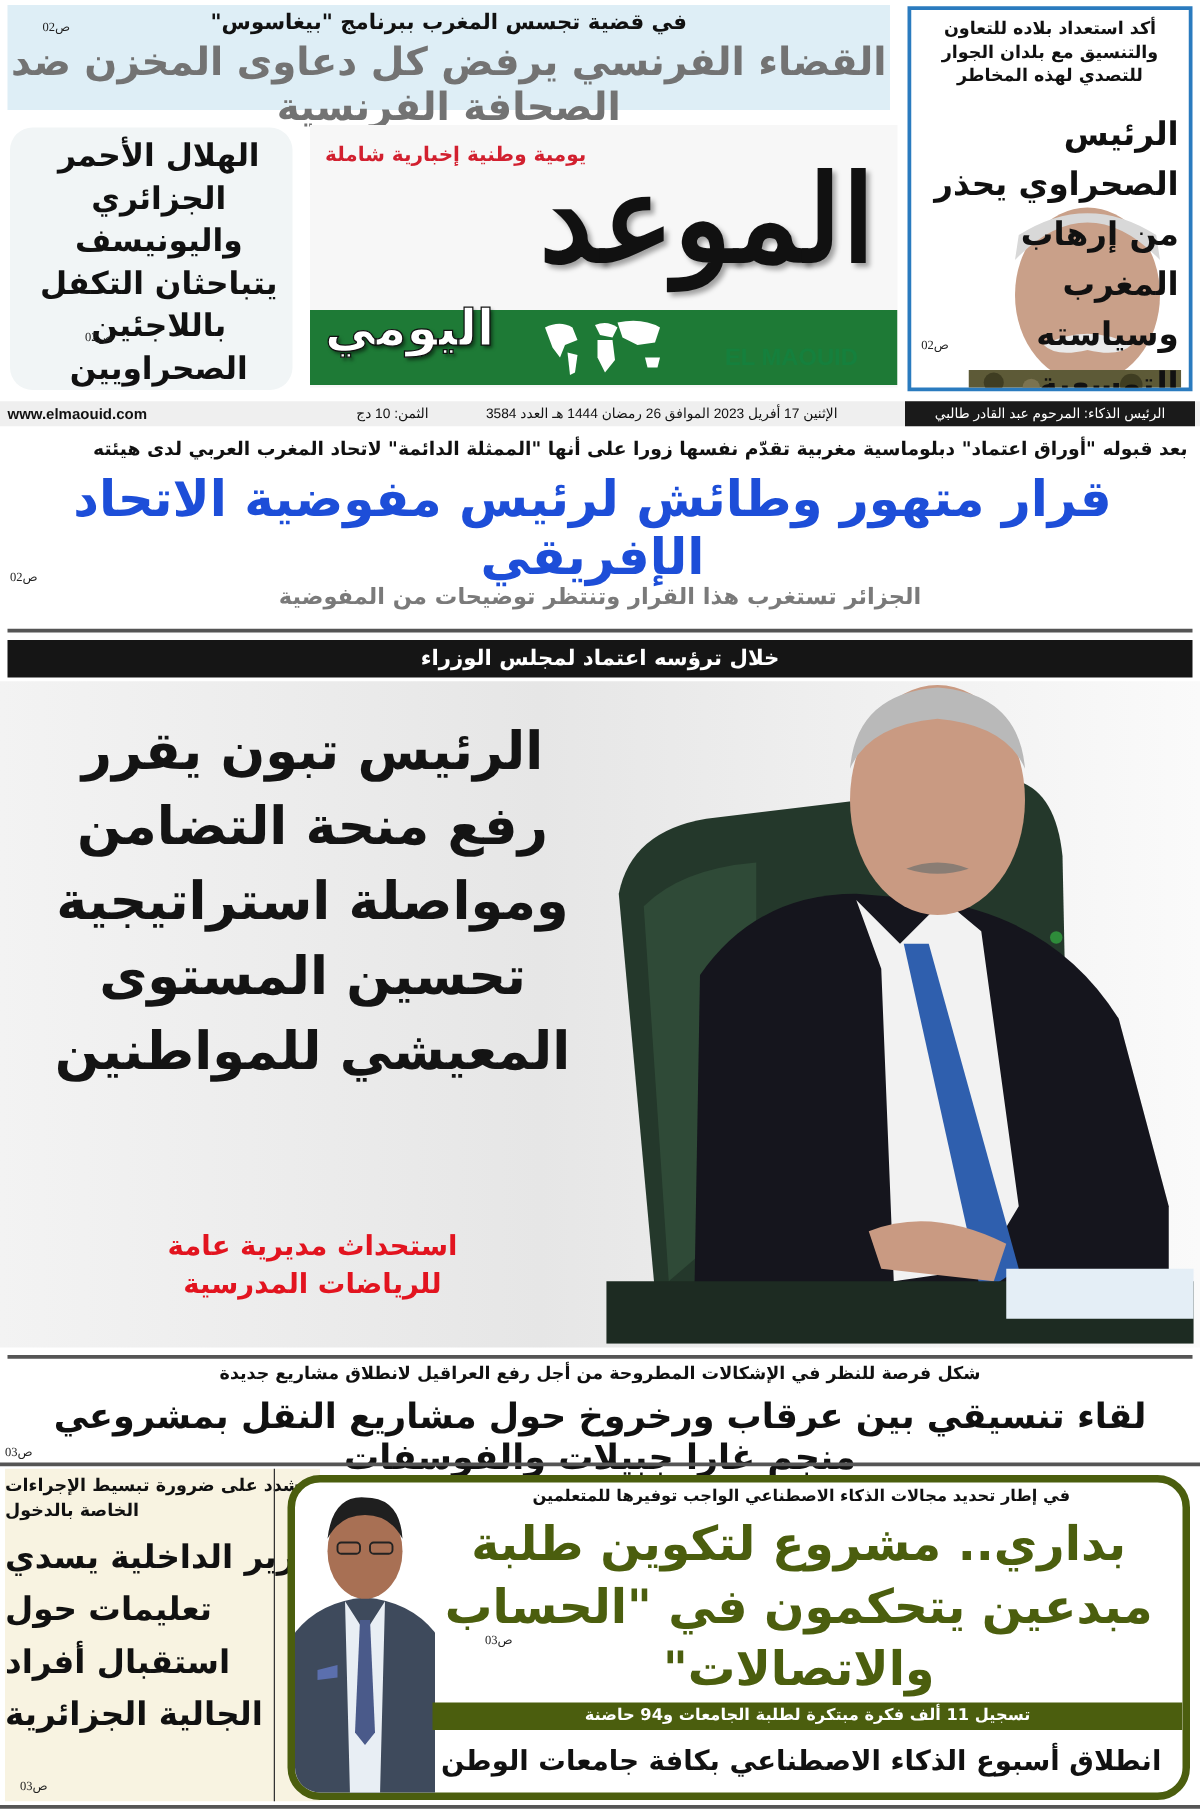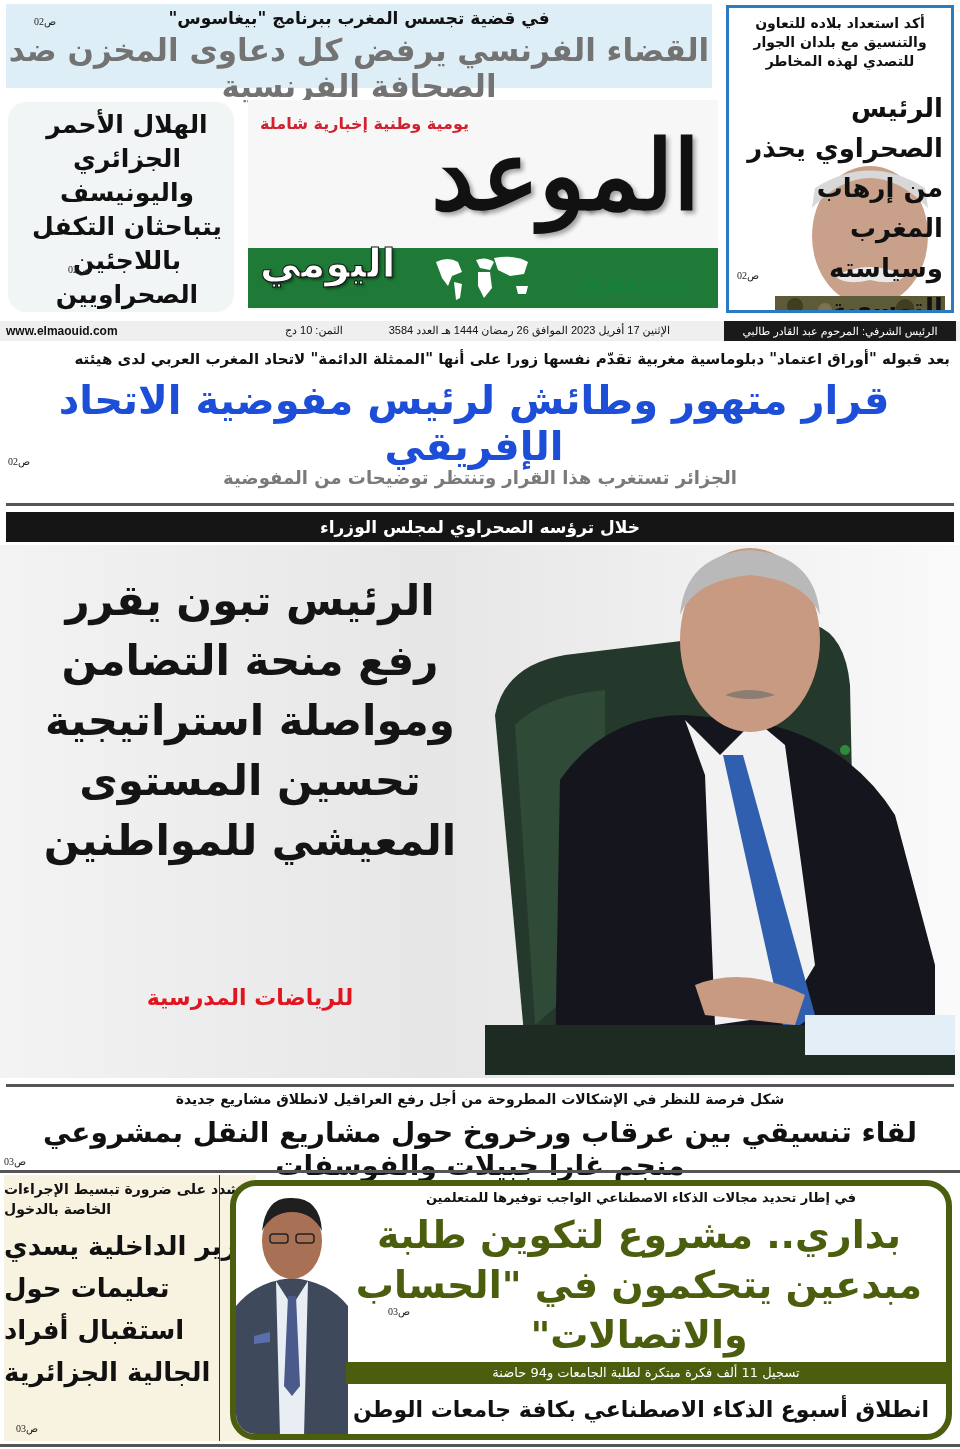--- a/index.html
+++ b/index.html
@@ -67,21 +67,21 @@
   .bl-kicker { position: absolute; top: 4px; left: 0; right: 0; font-size: 14px; font-weight: bold; line-height: 20px; }
   .bl-title { position: absolute; top: 50px; left: 0; right: 0; font-size: 26px; font-weight: bold; line-height: 42px; }
   .bl-ref { left: 12px; top: 248px; }
   .vsep { left: 219px; top: 1175px; width: 1px; height: 266px; background: #333; }
 
   
   .bg-box { left: 230px; top: 1180px; width: 722px; height: 260px; border: 6px solid #4b5e0e; border-radius: 26px; background: #fff; overflow: hidden; }
   .bg-kicker { position: absolute; top: 4px; right: 40px; left: 140px; text-align: center; font-size: 13px; font-weight: bold; }
   .bg-title { position: absolute; top: 24px; right: 14px; left: 110px; text-align: center; font-size: 38px; font-weight: bold; line-height: 50px; color: #4b5e0e; }
   .bg-ref { left: 152px; top: 120px; }
-  .bg-stat { position: absolute; left: 110px; right: 0; top: 176px; height: 22px; background: #4b5e0e; color: #fff; text-align: center; font-size: 13px; font-weight: normal; line-height: 22px; }
+  .bg-stat { position: absolute; left: 110px; right: 0; top: 176px; height: 22px; background: #4b5e0e; color: #fff; text-align: center; font-size: 13px; font-weight: bold; line-height: 22px; }
   .bg-sub { position: absolute; left: 110px; right: 10px; top: 202px; text-align: center; font-size: 22px; font-weight: bold; line-height: 44px; }
   .minister { position: absolute; left: 0; top: 0; width: 112px; height: 250px; }
 </style>
 </head>
 <body>
 
 <div class="abs top-box">
   <div class="top-kicker">في قضية تجسس المغرب ببرنامج "بيغاسوس"</div>
   <div class="top-title">القضاء الفرنسي يرفض كل دعاوى المخزن ضد الصحافة الفرنسية</div>
   <span class="abs ref top-ref">ص02</span>
@@ -117,33 +117,33 @@
     <path d="M26 30 L34 32 L32 46 L28 48 Z" fill="#fff"></path>
     <path d="M48 8 Q58 4 66 10 L62 18 L52 16 Z" fill="#fff"></path>
     <path d="M50 20 L62 20 L64 36 L56 46 L50 34 Z" fill="#fff"></path>
     <path d="M66 6 Q86 2 100 10 L96 22 L82 24 L70 18 Z" fill="#fff"></path>
     <path d="M88 34 L100 34 L98 42 L90 42 Z" fill="#fff"></path>
   </svg>
   <div class="mh-latin">EL MAOUID</div>
 </div>
 
 <div class="abs infobar">
-  <div class="ib-founder">الرئيس الشرفي: المرحوم عبد القادر طالبي</div>
+  <div class="ib-founder">الرئيس الذكاء: المرحوم عبد القادر طالبي</div>
   <div class="ib-date">الإثنين 17 أفريل 2023 الموافق 26 رمضان 1444 هـ العدد 3584</div>
   <div class="ib-price">الثمن: 10 دج</div>
   <div class="ib-url">www.elmaouid.com</div>
 </div>
 
 <div class="abs lead-kicker">بعد قبوله "أوراق اعتماد" دبلوماسية مغربية تقدّم نفسها زورا على أنها "الممثلة الدائمة" لاتحاد المغرب العربي لدى هيئته</div>
 <div class="abs lead-title">قرار متهور وطائش لرئيس مفوضية الاتحاد الإفريقي</div>
 <span class="abs ref lead-ref">ص02</span>
 <div class="abs lead-sub">الجزائر تستغرب هذا القرار وتنتظر توضيحات من المفوضية</div>
 <div class="abs rule" style="left:6px; top:503px; width:948px;"></div>
 
-<div class="abs main-banner">خلال ترؤسه الصحراوي لمجلس الوزراء</div>
+<div class="abs main-banner">خلال ترؤسه اعتماد لمجلس الوزراء</div>
 <div class="abs main-area">
   <svg class="tebboune" viewBox="0 0 470 530">
     <path d="M10 170 Q20 120 80 110 L330 80 Q360 90 365 140 L370 380 L40 500 Z" fill="#24382b"></path>
     <path d="M30 180 Q60 150 120 145 L120 420 L50 480 Z" fill="#2f4a37"></path>
     <path d="M75 235 Q120 170 200 170 L260 175 Q360 190 410 270 L450 420 L450 520 L70 520 Z" fill="#15151d"></path>
     <path d="M200 175 L235 210 L270 175 L300 200 L330 420 L300 470 L230 480 L220 230 Z" fill="#f2f2f2"></path>
     <path d="M238 210 L258 210 L330 470 L300 490 Z" fill="#2f5fae"></path>
     <ellipse cx="265" cy="95" rx="70" ry="92" fill="#c99a82"></ellipse>
     <path d="M195 70 Q200 10 265 5 Q330 10 335 70 Q320 35 265 30 Q210 35 195 70 Z" fill="#b9b9b9"></path>
     <path d="M240 150 Q265 140 290 150 Q265 158 240 150 Z" fill="#8a7d74"></path>
@@ -153,20 +153,21 @@
     <rect x="320" y="470" width="150" height="40" fill="#e4eef6"></rect>
   </svg>
   <div class="main-title">
     <div>الرئيس تبون يقرر</div>
     <div>رفع منحة التضامن</div>
     <div>ومواصلة استراتيجية</div>
     <div>تحسين المستوى</div>
     <div>المعيشي للمواطنين</div>
   </div>
   <div class="main-red">
+    <div>استحداث مديرية عامة</div>
     <div>للرياضات المدرسية</div>
   </div>
 </div>
 <div class="abs rule" style="left:6px; top:1084px; width:948px;"></div>
 
 <div class="abs coord-kicker">شكل فرصة للنظر في الإشكالات المطروحة من أجل رفع العراقيل لانطلاق مشاريع جديدة</div>
 <div class="abs coord-title">لقاء تنسيقي بين عرقاب ورخروخ حول مشاريع النقل بمشروعي منجم غارا جبيلات والفوسفات</div>
 <span class="abs ref coord-ref">ص03</span>
 <div class="abs rule" style="left:0; top:1170px; width:960px;"></div>
 

